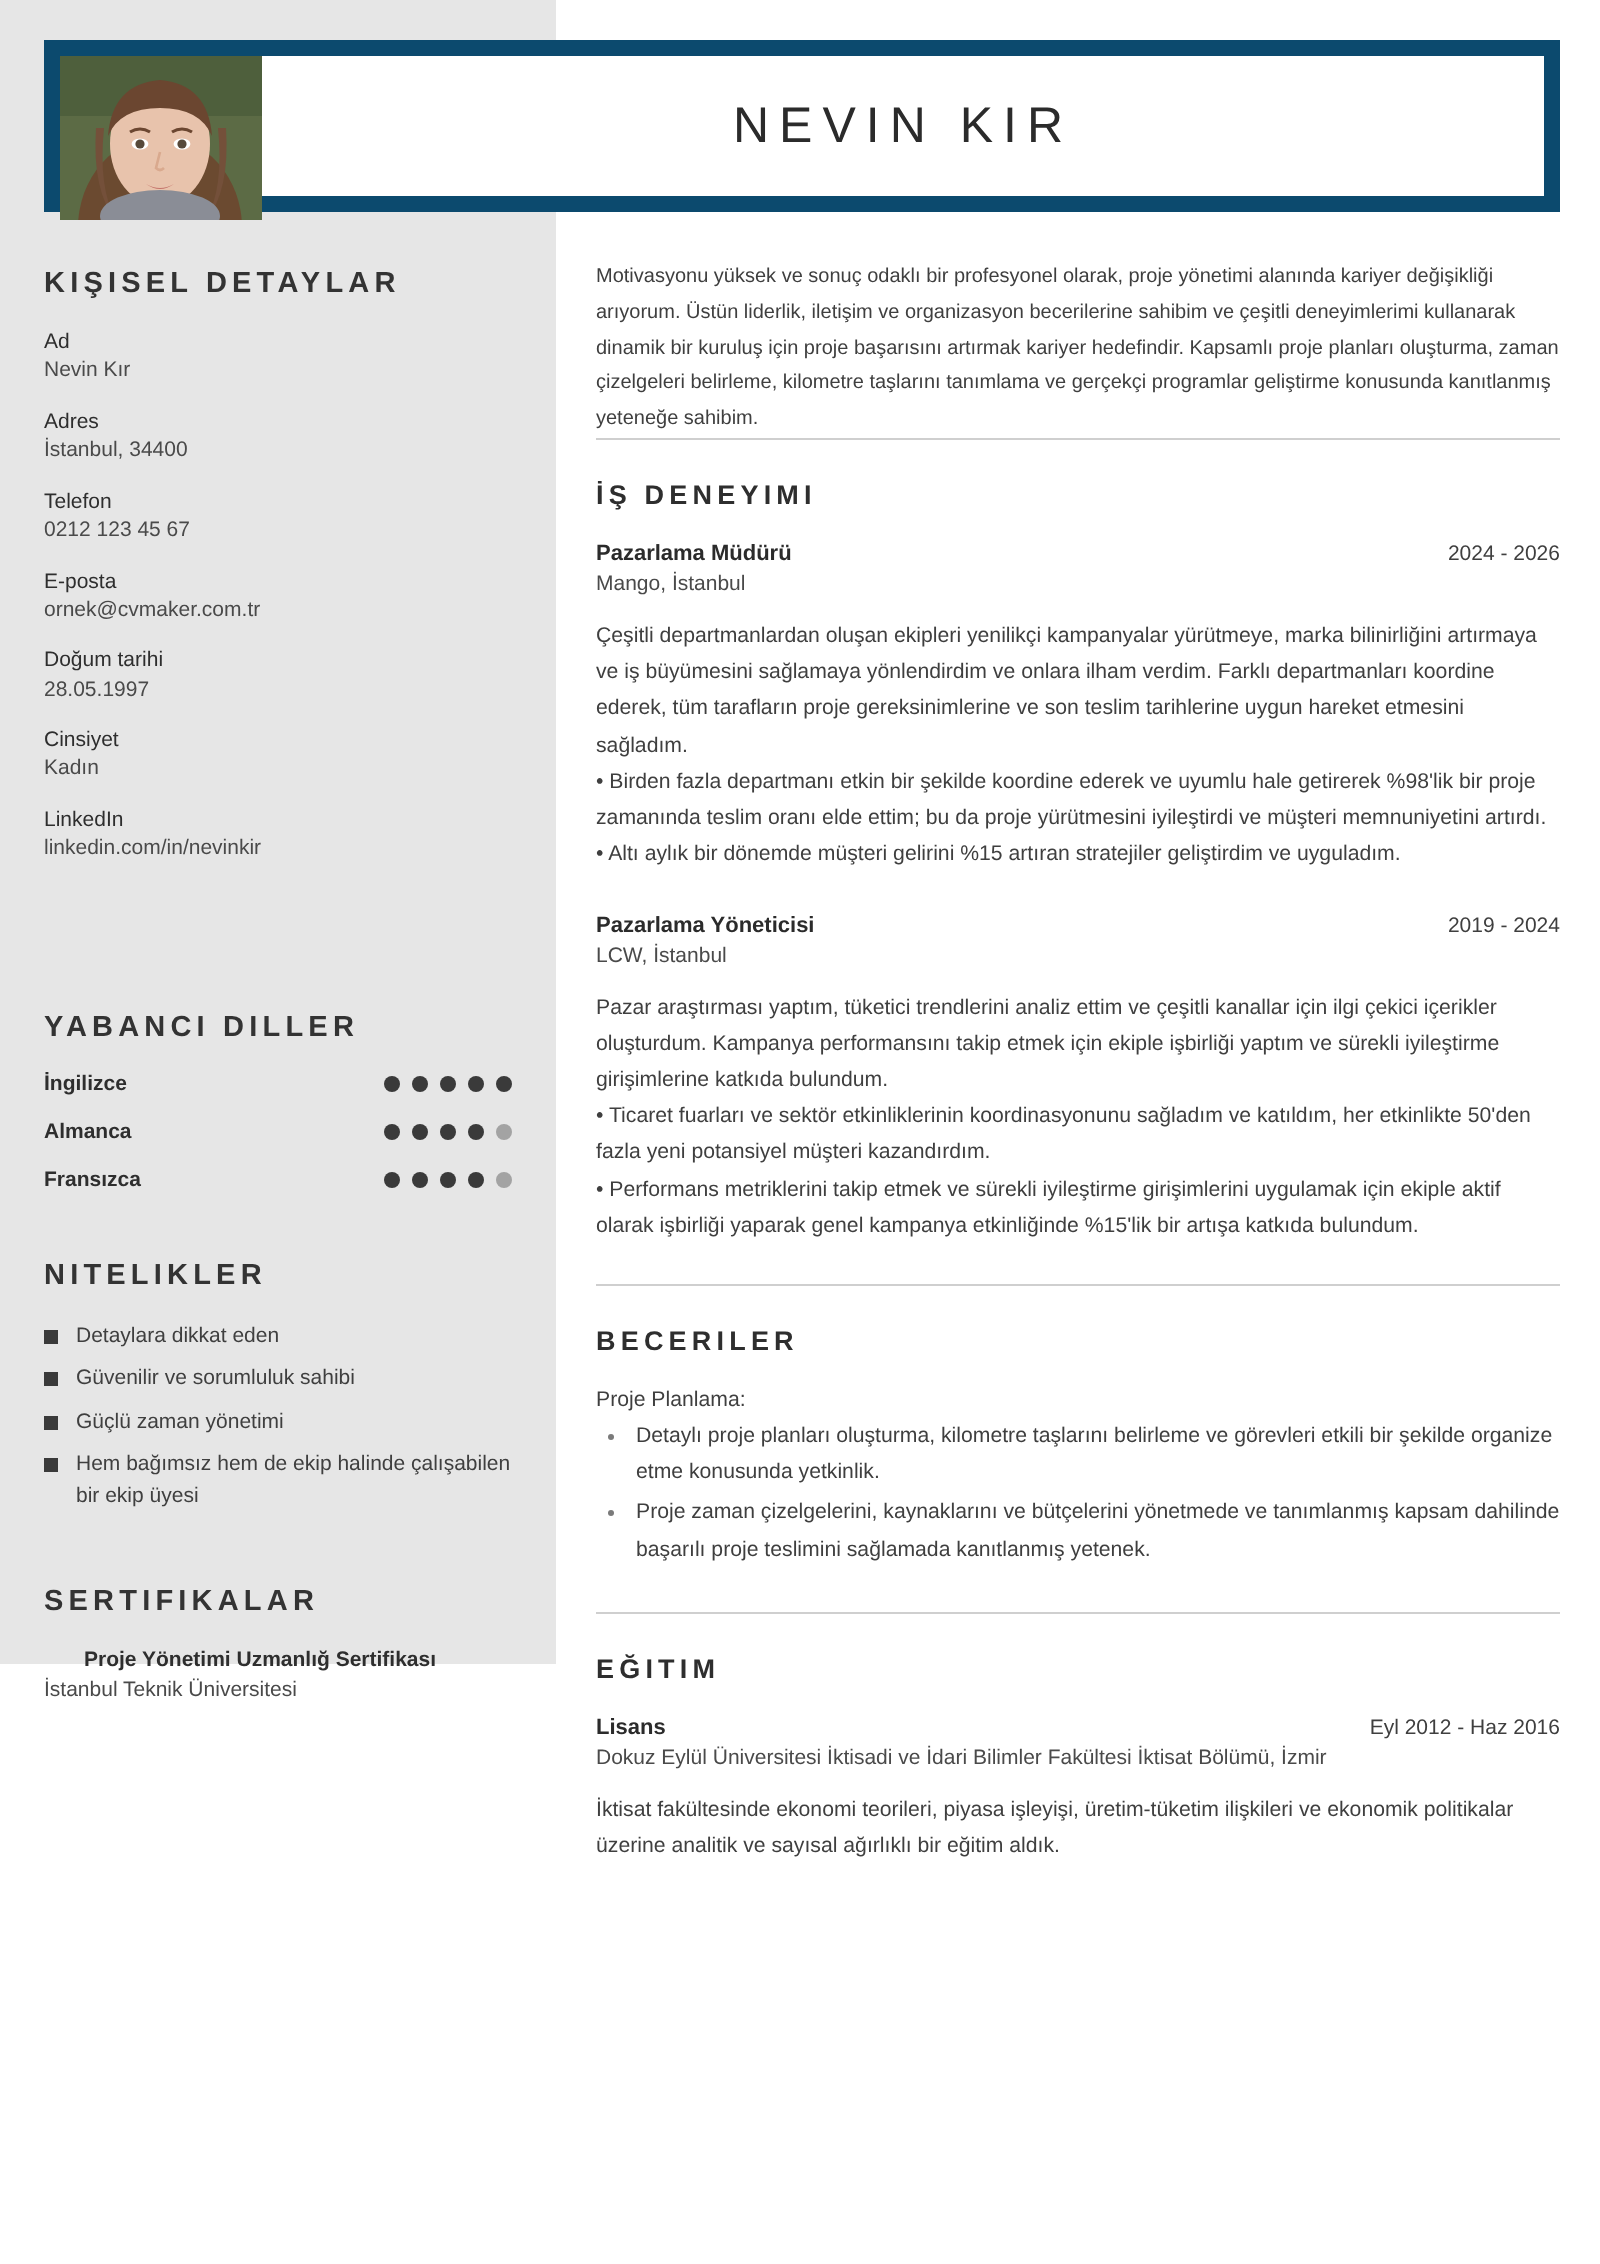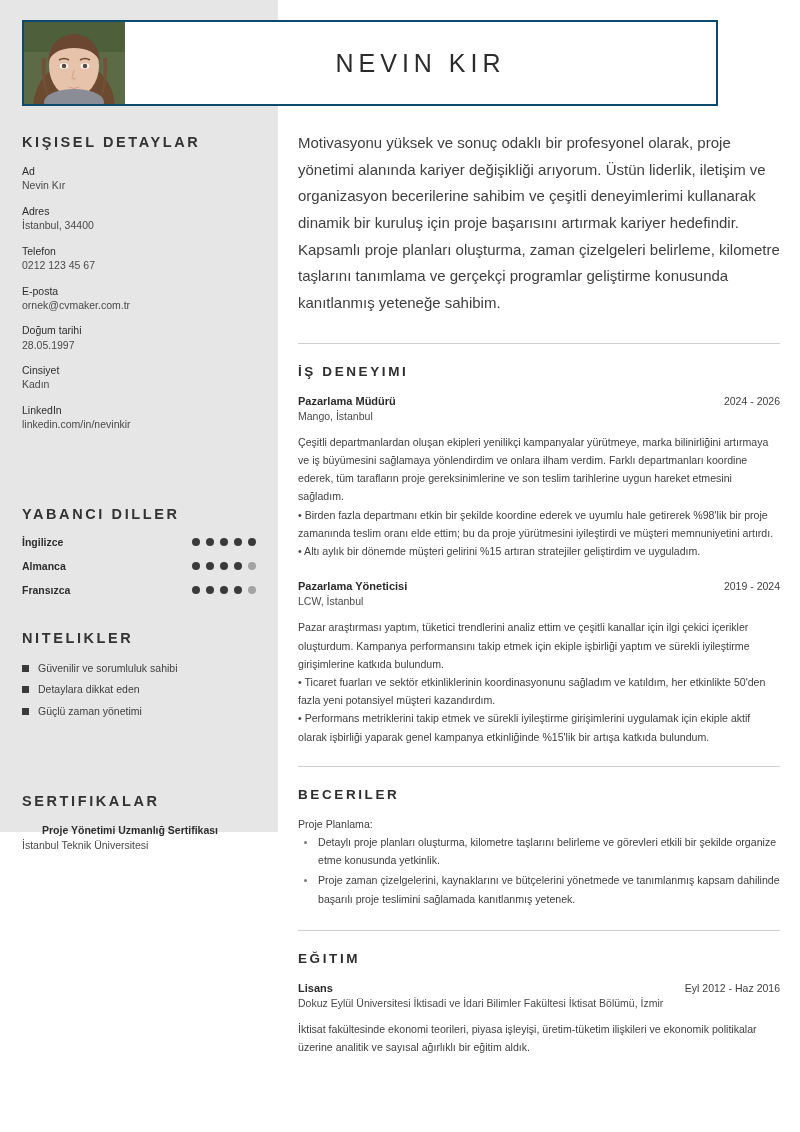--- a/index.html
+++ b/index.html
@@ -77,22 +77,22 @@
   .q-text { font-size: 10.5px; color: #3f3f3f; line-height: 1.55; }
   
   #cert-block { position: absolute; top: 793px; left: 0; right: 0; }
   .cert-title { font-size: 10.5px; font-weight: 700; color: #2e2e2e; line-height: 1.45; padding-left: 20px; }
   .cert-sub { font-size: 10.5px; color: #4a4a4a; line-height: 1.45; }
 
   
   #header-box {
     position: absolute;
     left: 22px; top: 20px;
-    width: 696px; height: 86px;
-    border: 2px solid #0c4a6e;
+    width: 758px; height: 86px;
+    border: 8px solid #0c4a6e;
     background: #ffffff;
   }
   #photo {
     position: absolute;
     left: 0; top: 0;
     width: 101px; height: 82px;
     overflow: hidden;
     background: #4a5a3a;
   }
   #photo svg { display: block; }
@@ -111,24 +111,23 @@
   }
 
   
   #main {
     position: absolute;
     left: 298px;
     top: 130px;
     width: 482px;
   }
   .summary {
-    font-size: 15px;
+    font-size: 10px;
     line-height: 1.78;
     color: #3f3f3f;
-    margin-bottom: 26px;
   }
   .sec { margin-bottom: 0; }
   .rule { height: 1px; background: #cfcfcf; margin: 0 0 20px 0; }
   .sec-head {
     font-size: 13.5px;
     font-weight: 700;
     letter-spacing: 2.6px;
     color: #2e2e2e;
     margin-bottom: 16px;
   }
@@ -237,29 +236,33 @@
           </div>
       </div>
     </div>
 
     <div id="qual-block">
       <div class="side-inner">
         <div class="side-head">NITELIKLER</div>
         <div id="qual-list">
             <div class="q-row">
               <span class="q-sq"></span>
-              <span class="q-text">Güvenilir ve sorumluluk sahibi</span>
+              <span class="q-text">Detaylara dikkat eden</span>
             </div>
             <div class="q-row">
               <span class="q-sq"></span>
-              <span class="q-text">Detaylara dikkat eden</span>
+              <span class="q-text">Güvenilir ve sorumluluk sahibi</span>
             </div>
             <div class="q-row">
               <span class="q-sq"></span>
               <span class="q-text">Güçlü zaman yönetimi</span>
+            </div>
+            <div class="q-row">
+              <span class="q-sq"></span>
+              <span class="q-text">Hem bağımsız hem de ekip halinde çalışabilen bir ekip üyesi</span>
             </div>
           </div>
       </div>
     </div>
 
     <div id="cert-block">
       <div class="side-inner">
         <div class="side-head">SERTIFIKALAR</div>
         <div id="cert-list">
             <div>

